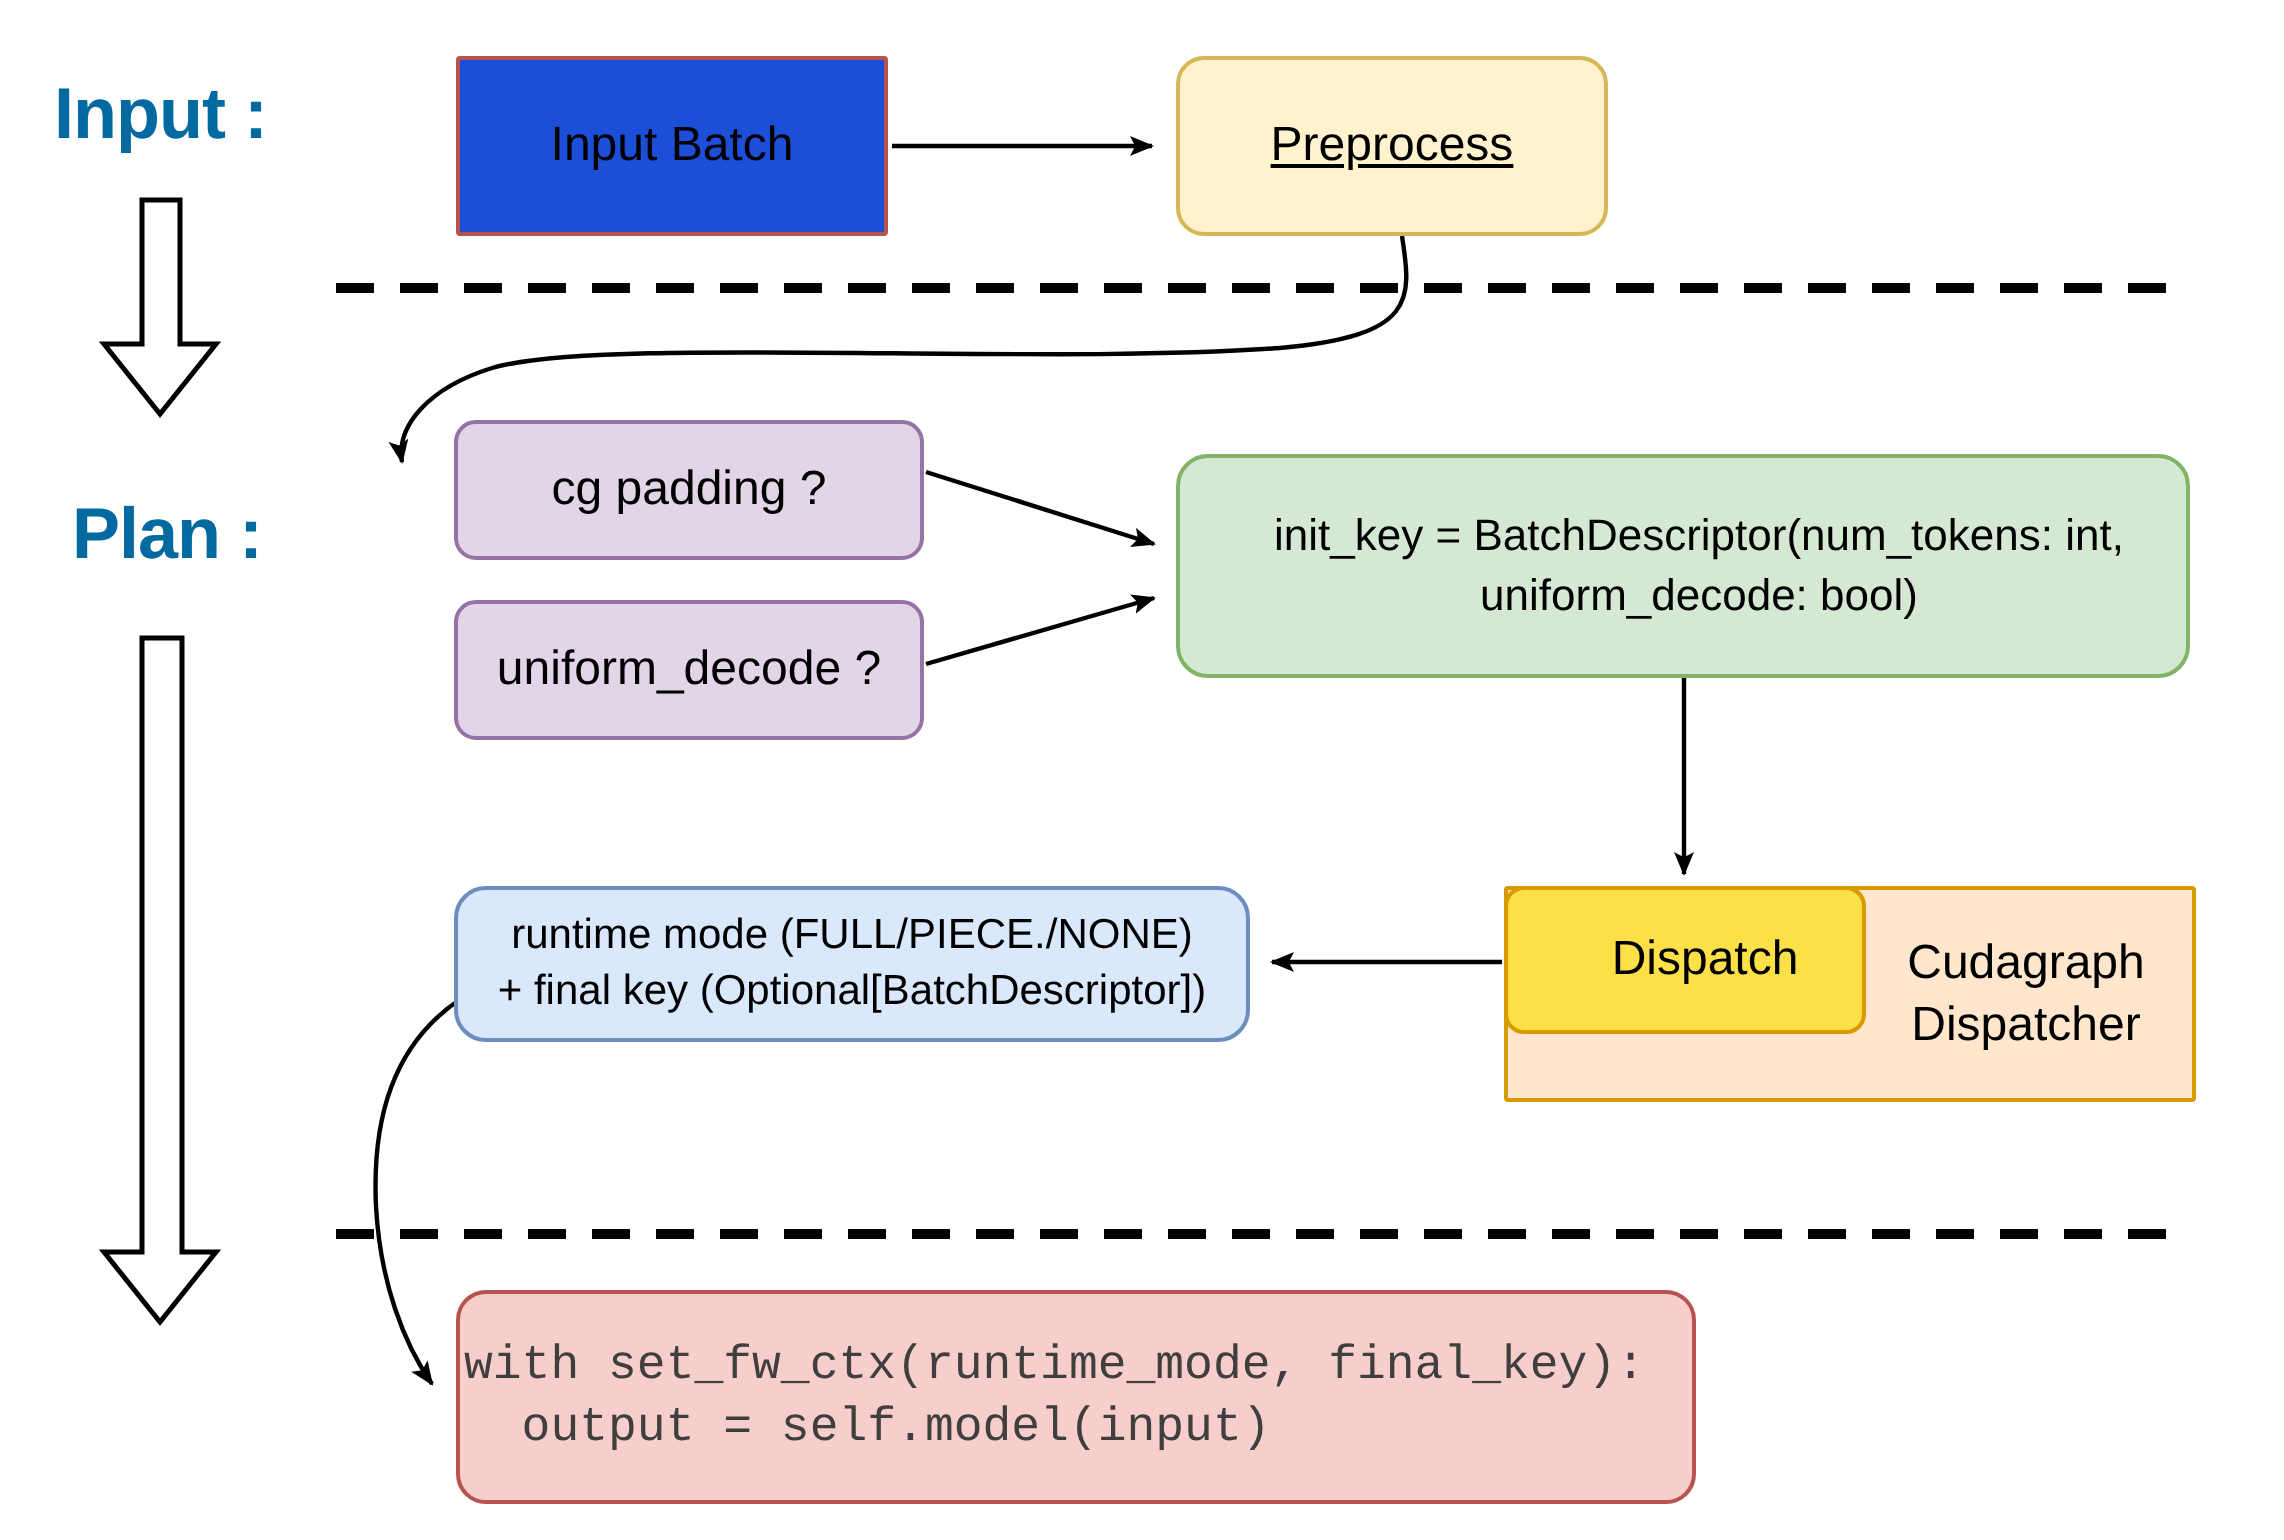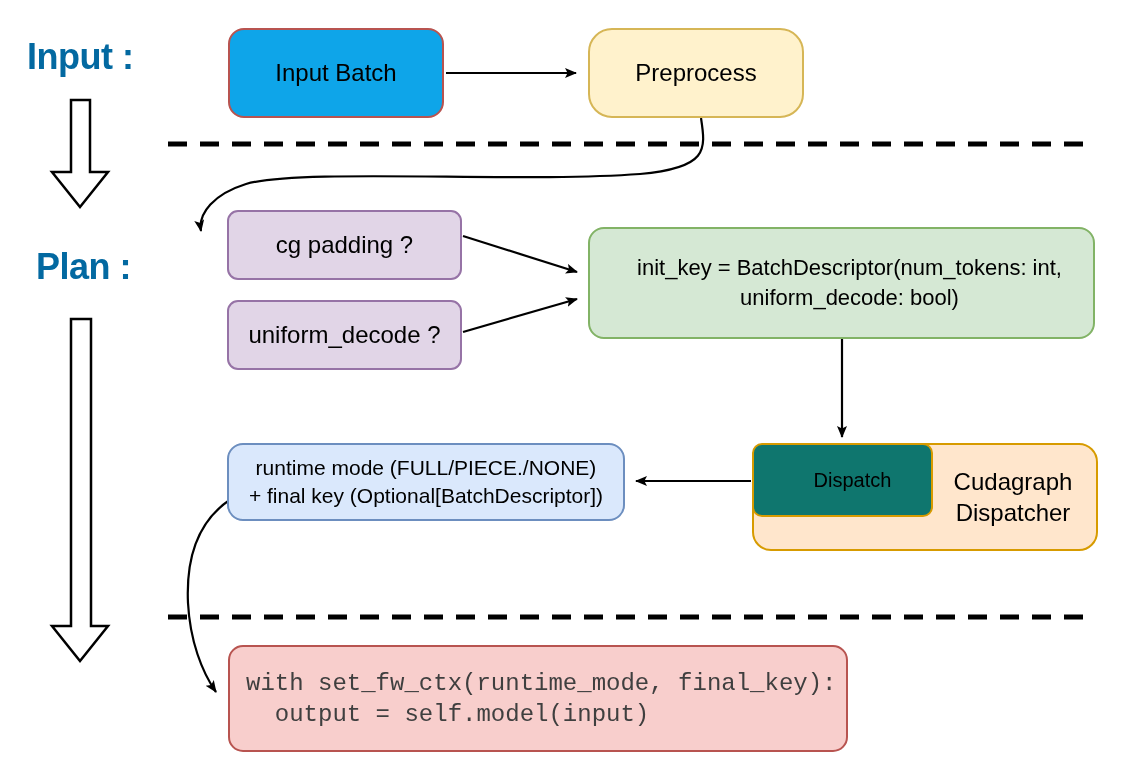--- a/index.html
+++ b/index.html
@@ -12,44 +12,44 @@
     line-height:1.15;letter-spacing:-0.5px;white-space:nowrap;
   }
   #label-input{left:27px;top:36px;}
   #label-plan{left:36px;top:246px;}
   #label-execute{left:23px;top:670px;}
 
   .node{
     position:absolute;display:flex;align-items:center;justify-content:center;
     text-align:center;color:#000;box-sizing:border-box;border:2px solid #000;
   }
-  #node-input-batch{left:228px;top:28px;width:216px;height:90px;border-radius:16px;
-    background:#0ea5e9;border-color:#b85450;font-size:24px;}
-  #node-preprocess{left:588px;top:28px;width:216px;height:90px;border-radius:24px;
-    background:#fff2cc;border-color:#d6b656;font-size:24px;}
+  #node-input-batch{left:228px;top:28px;width:216px;height:90px;border-radius:2px;
+    background:#1d4ed8;border-color:#b85450;font-size:24px;}
+  #node-preprocess{left:588px;top:28px;width:216px;height:90px;border-radius:14px;
+    background:#fff2cc;border-color:#d6b656;font-size:24px;text-decoration:underline;}
   #node-cg-padding{left:227px;top:210px;width:235px;height:70px;border-radius:11px;
     background:#e1d5e7;border-color:#9673a6;font-size:24px;}
   #node-uniform-decode{left:227px;top:300px;width:235px;height:70px;border-radius:11px;
     background:#e1d5e7;border-color:#9673a6;font-size:24px;}
   #node-init-key{left:588px;top:227px;width:507px;height:112px;border-radius:16px;
     background:#d5e8d4;border-color:#82b366;font-size:22px;line-height:30px;flex-direction:column;padding-left:16px;}
-  #node-dispatcher{left:752px;top:443px;width:346px;height:108px;border-radius:19px;
+  #node-dispatcher{left:752px;top:443px;width:346px;height:108px;border-radius:2px;
     background:#ffe6cc;border-color:#d79b00;font-size:24px;line-height:31px;
     justify-content:flex-end;}
   #node-dispatcher .right-text{width:166px;display:flex;align-items:center;justify-content:center;height:100%;}
   #node-dispatch{left:752px;top:443px;width:181px;height:74px;border-radius:10px;
-    background:#0f766e;border-color:#d79b00;font-size:20px;padding-left:20px;}
+    background:#fde047;border-color:#d79b00;font-size:24px;padding-left:20px;}
   #node-runtime{left:227px;top:443px;width:398px;height:78px;border-radius:16px;
     background:#dae8fc;border-color:#6c8ebf;font-size:21px;line-height:28px;flex-direction:column;}
   #node-code{left:228px;top:645px;width:620px;height:107px;border-radius:15px;
     background:#f8cecc;border-color:#b85450;
     font-family:"Liberation Mono","DejaVu Sans Mono",monospace;
     font-size:24px;line-height:31px;color:#3f3f3f;
     flex-direction:column;align-items:flex-start;justify-content:center;
-    padding-left:16px;text-align:left;}
+    padding-left:2px;text-align:left;}
   #node-code div{white-space:pre;}
 
   svg.connectors{position:absolute;left:0;top:0;pointer-events:none;}
 </style>
 </head>
 <body>
 
 <div id="canvas">
 
   <svg class="connectors" width="1142" height="770" viewBox="0 0 1142 770">

